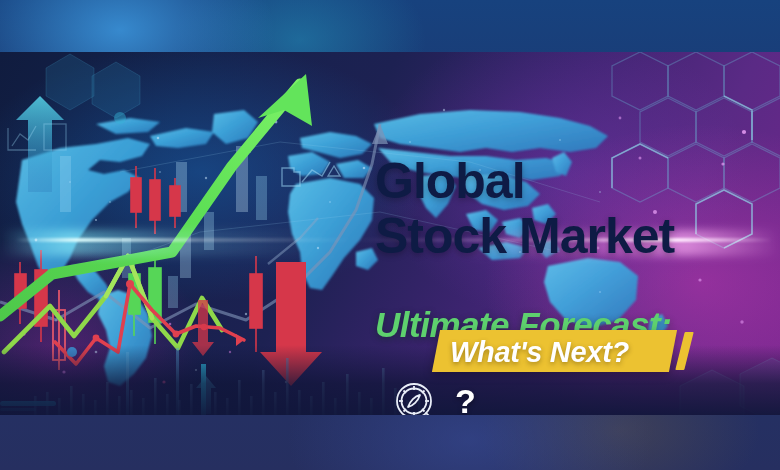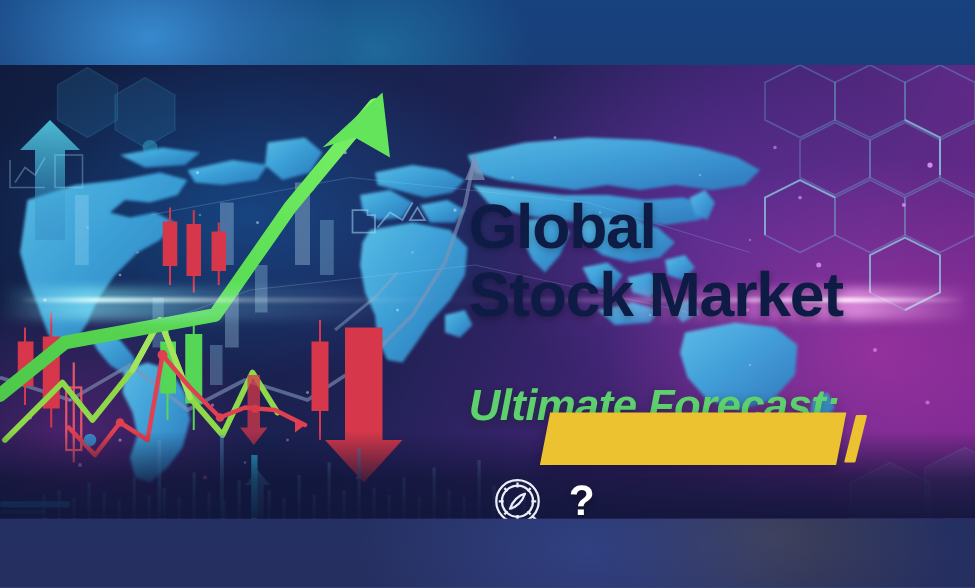--- a/index.html
+++ b/index.html
@@ -373,20 +373,21 @@
     <div id="streak2"></div>
 
     <div id="posterfoot"></div>
 
     <div id="txtwrap">
       <div id="h1" class="hl">Global</div>
       <div id="h2" class="hl">Stock Market</div>
       <div id="h3">Ultimate Forecast:</div>
       <div id="banner"></div>
       <div id="slash"></div>
+      <div id="bannertxt">What's Next?</div>
 
       <svg style="position:absolute;left:16px;top:268px;width:54px;height:54px;" viewBox="0 0 54 54">
         <g fill="none" stroke="#e9eef8" stroke-width="1.8">
           <circle cx="23" cy="23" r="17"></circle>
           <circle cx="23" cy="23" r="12.5"></circle>
           <line x1="34.5" y1="34.5" x2="45" y2="45"></line>
           <line x1="23" y1="8" x2="23" y2="12"></line>
           <line x1="23" y1="34" x2="23" y2="38"></line>
           <line x1="8" y1="23" x2="12" y2="23"></line>
           <line x1="34" y1="23" x2="38" y2="23"></line>

